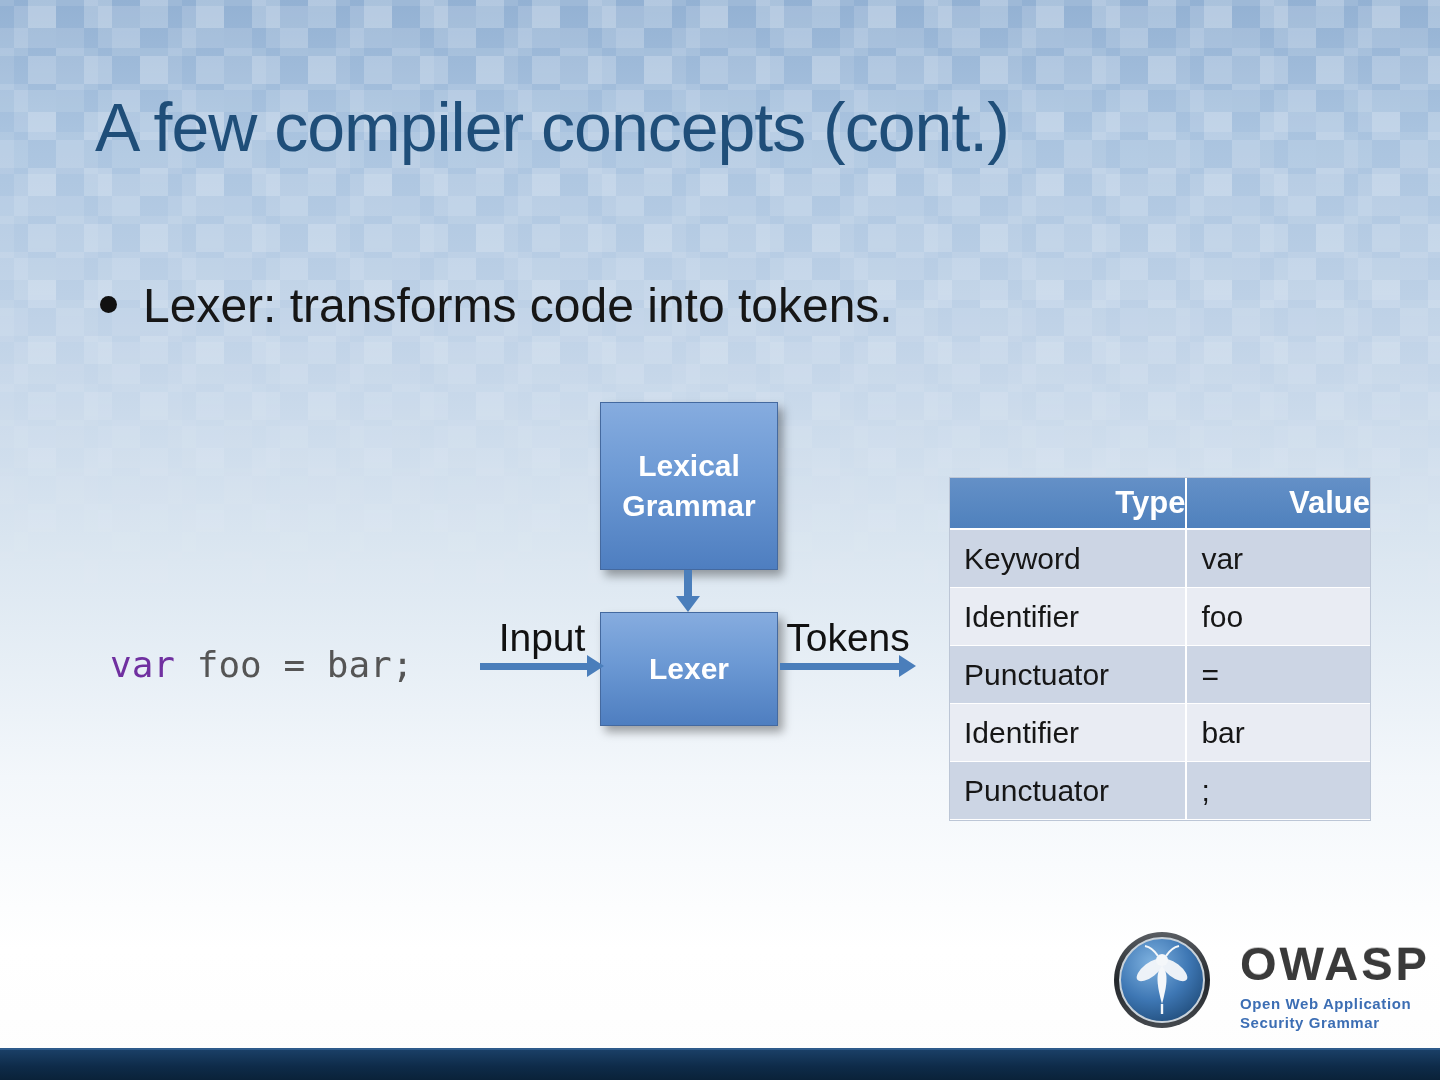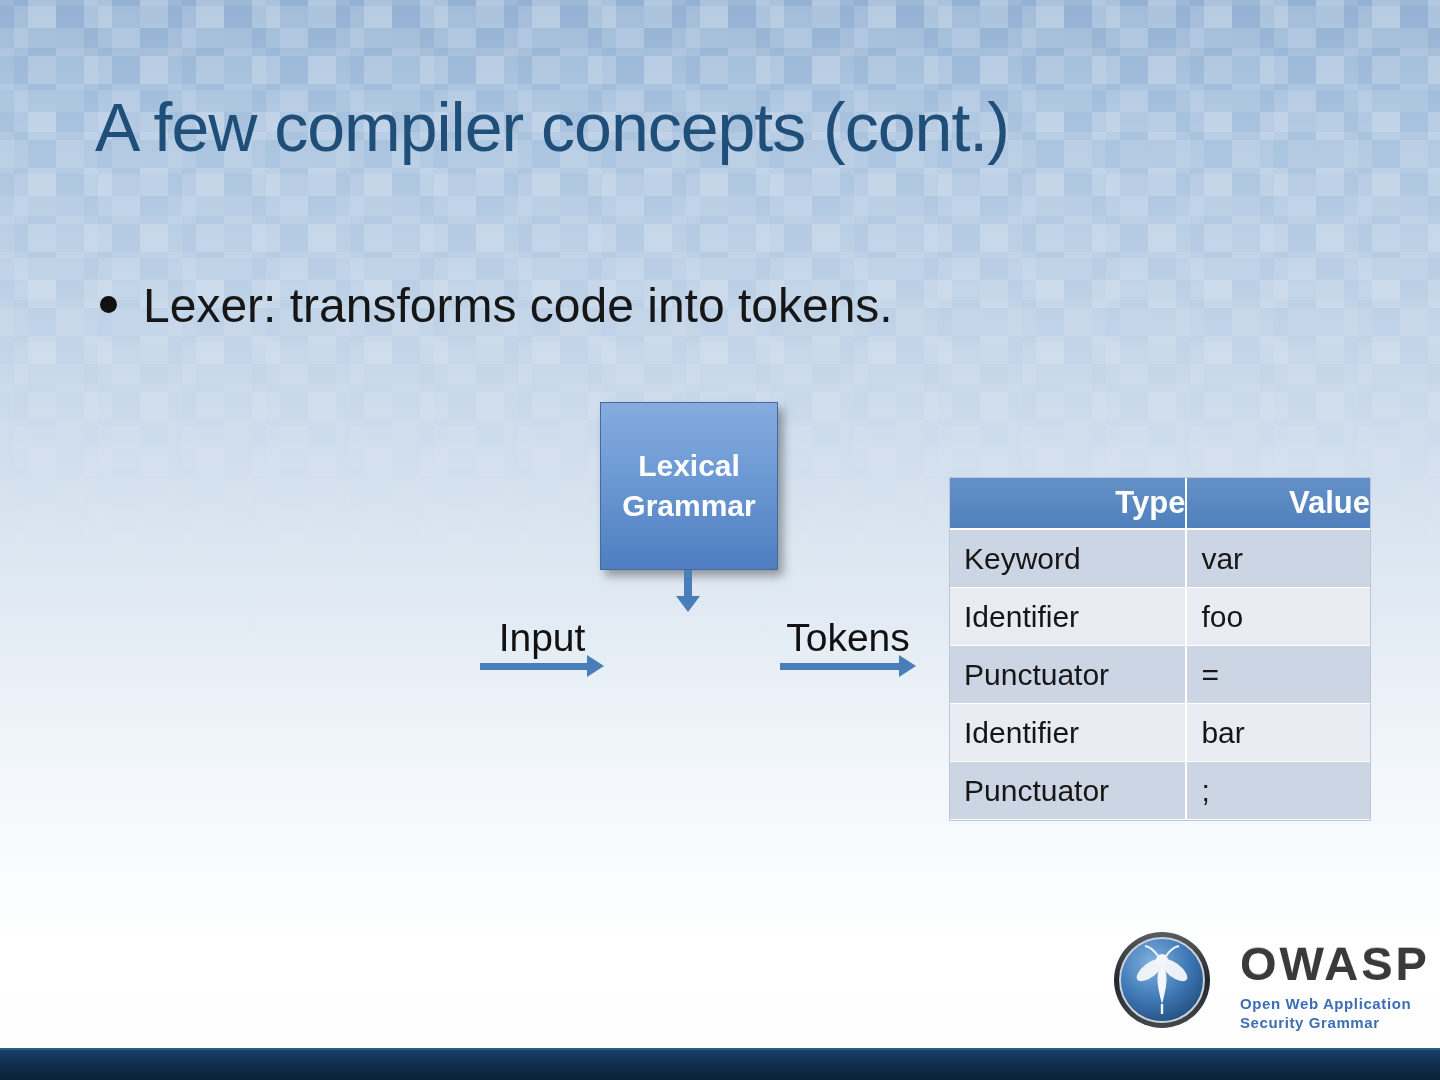--- a/index.html
+++ b/index.html
@@ -121,21 +121,25 @@
   <div class="box box-grammar">
     <span>Lexical</span>
     <span>Grammar</span>
   </div>
 
   <div class="arrow-down">
     <div class="line"></div>
     <div class="head"></div>
   </div>
 
-
+  <div class="box box-lexer">
+    <span>Lexer</span>
+  </div>
+
+  <div class="code"><span class="kw">var</span><span class="rest"> foo = bar;</span></div>
 
   <div class="flow-label label-input">Input</div>
   <div class="arrow-right arrow-input">
     <div class="line"></div>
     <div class="head"></div>
   </div>
 
   <div class="flow-label label-tokens">Tokens</div>
   <div class="arrow-right arrow-tokens">
     <div class="line"></div>

